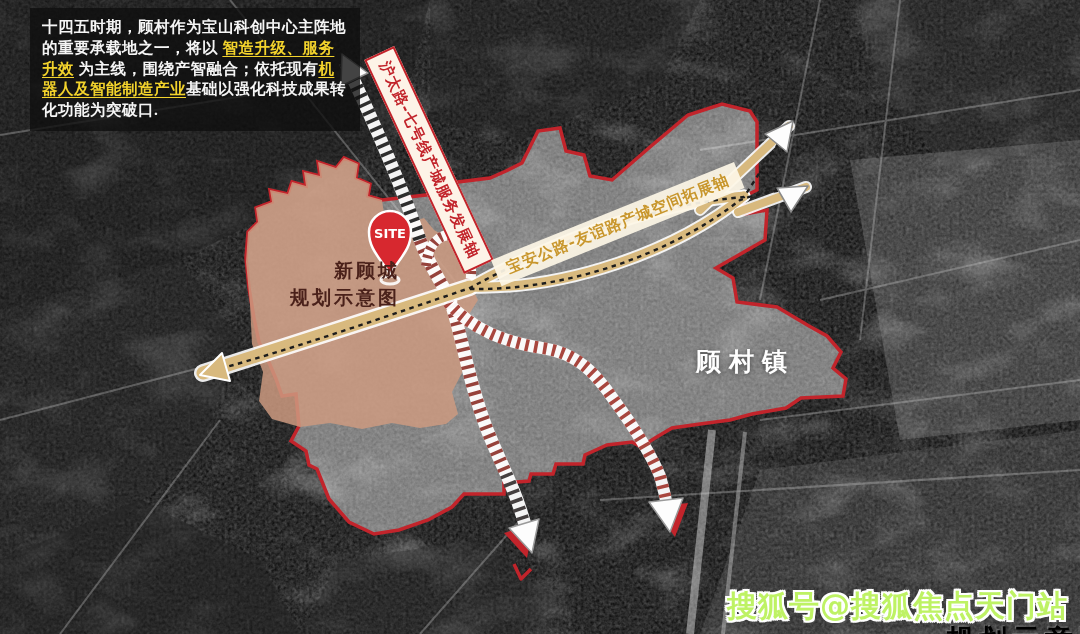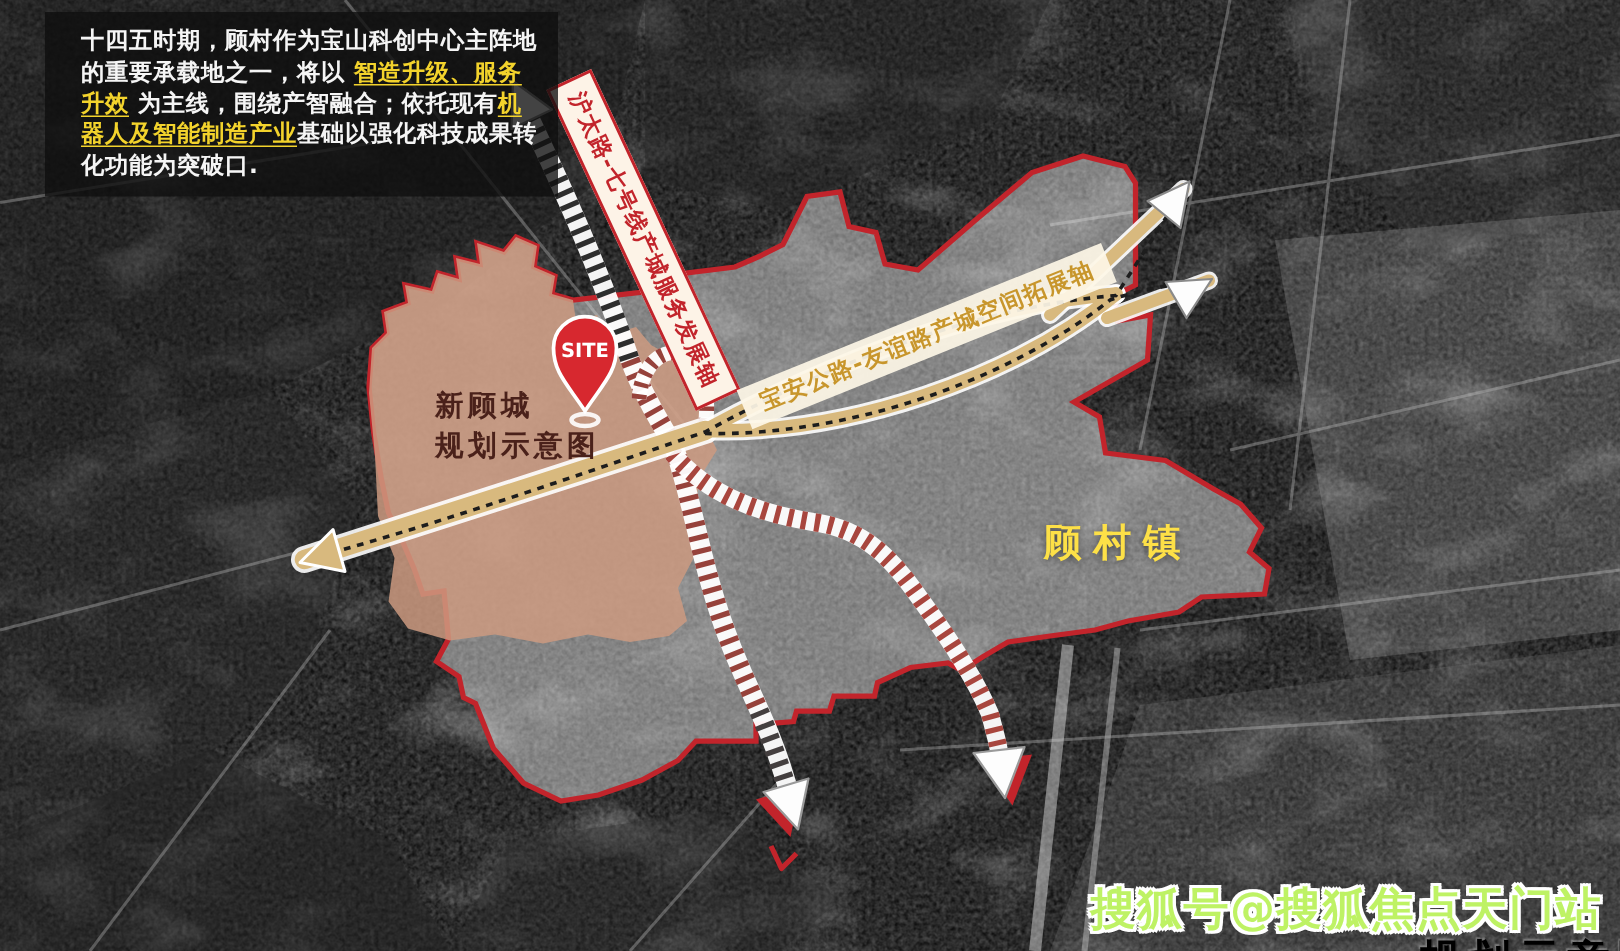--- a/index.html
+++ b/index.html
@@ -6,48 +6,49 @@
   #stage{
     position:relative;width:1080px;height:634px;overflow:hidden;
     font-family:"DejaVu Sans","Liberation Sans",sans-serif;
     background:#6b6b6b;
   }
   #map-svg{position:absolute;left:0;top:0;z-index:1;}
   .abs{position:absolute;z-index:2;}
   #info-panel{
     left:30px;top:8px;width:306px;z-index:3;
     background:rgba(14,14,14,0.78);
-    padding:9px 12px 10px 24px;
+    padding:9px 12px 10px 12px;
     color:#f5f5f5;font-weight:700;font-size:15.5px;line-height:1.34;
     letter-spacing:0.5px;
+    font-family:Liberation Serif, serif;
   }
   #info-panel .hl{color:#f3d32c;text-decoration:underline;text-underline-offset:3px;}
   .banner{
     display:flex;align-items:center;justify-content:center;
     white-space:nowrap;font-weight:700;
   }
   #axis1-banner{
     left:429px;top:160px;width:232px;height:29px;
     transform:translate(-50%,-50%) rotate(65deg);
     background:#fdf3e7;border:2px solid #c2242b;
     color:#c2242b;font-size:15px;letter-spacing:1px;
   }
   #axis2-banner{
     left:618px;top:224px;height:28px;padding:0 12px;
     transform:translate(-50%,-50%) rotate(-22deg);
     background:rgba(253,246,230,0.93);
     color:#c8962c;font-size:15.5px;letter-spacing:1px;
   }
   #core-label{
     left:345px;top:284px;transform:translate(-50%,-50%);
-    text-align:left;color:#4a211a;font-weight:700;font-size:19px;
+    text-align:right;color:#4a211a;font-weight:700;font-size:19px;
     letter-spacing:3px;line-height:1.4;white-space:nowrap;
   }
   #town-label{
-    left:696px;top:345px;color:#fde047;font-weight:700;font-size:25px;
+    left:696px;top:345px;color:#ffffff;font-weight:700;font-size:25px;
     letter-spacing:8px;text-shadow:0 1px 5px rgba(0,0,0,0.45);white-space:nowrap;
   }
   #sketch-note{
     left:946px;top:577px;color:#000000;font-weight:700;font-size:28px;
     letter-spacing:5px;white-space:nowrap;
     text-shadow:1px 1px 1px rgba(40,40,40,0.75), -1px -1px 1px rgba(225,225,225,0.35);
     margin-top:44px;
   }
   #watermark{
     right:12px;top:586px;z-index:4;color:#bef264;font-weight:800;font-size:30px;

